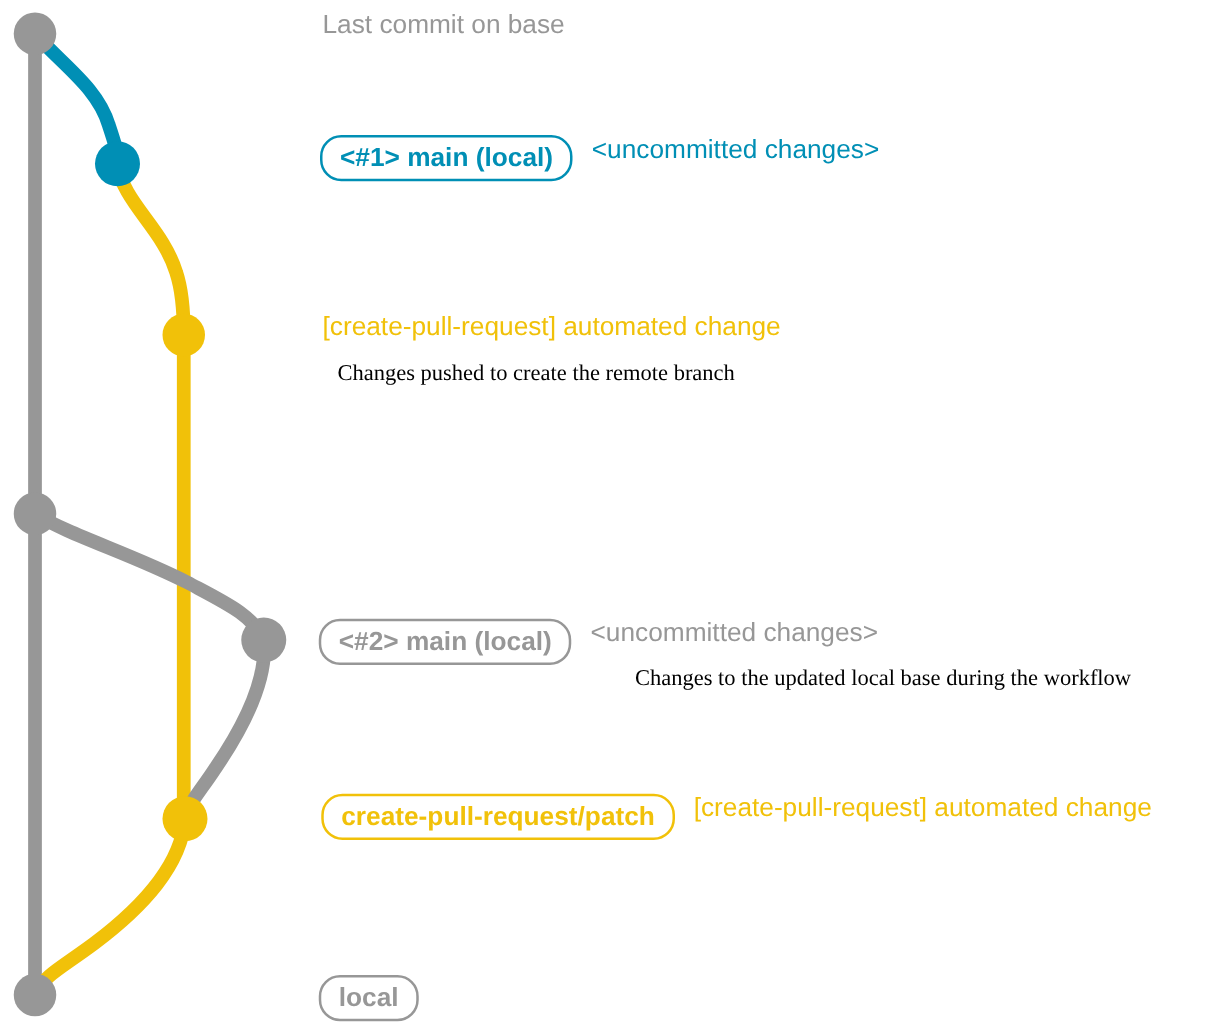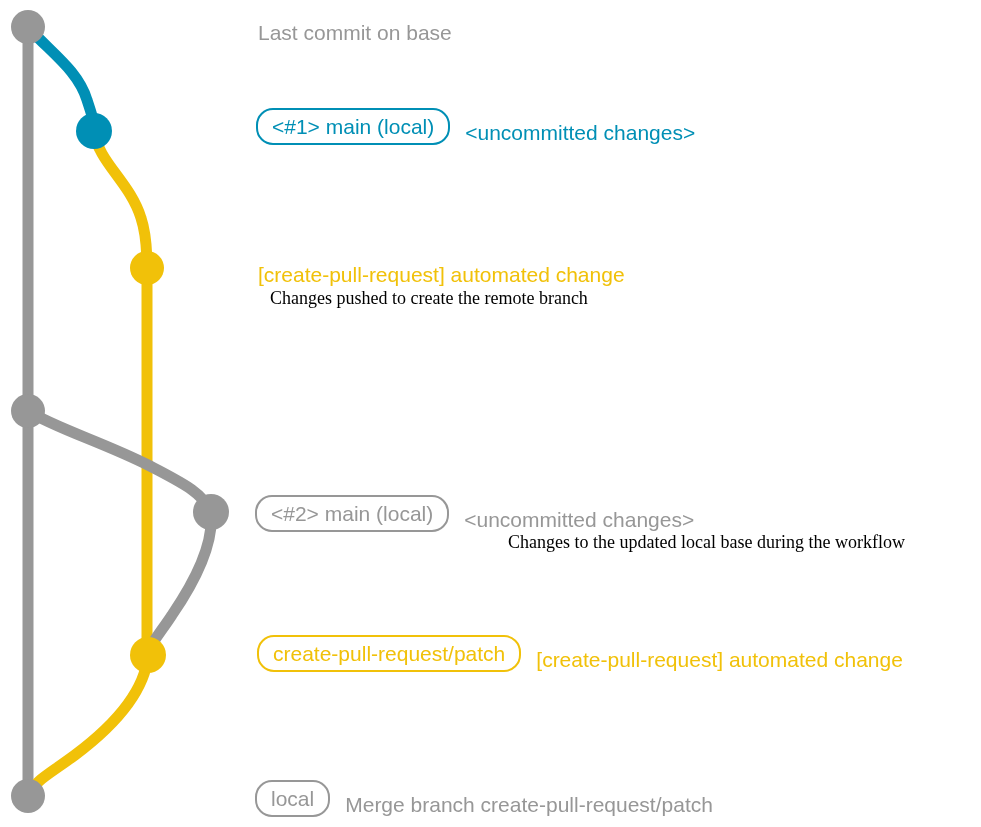--- a/index.html
+++ b/index.html
@@ -30,36 +30,37 @@
   .s-blue{stroke:var(--blue);}
   .s-yellow{stroke:var(--yellow);}
   .f-gray{fill:var(--gray);}
   .f-blue{fill:var(--blue);}
   .f-yellow{fill:var(--yellow);}
   .branch-path{fill:none;stroke-width:11;stroke-linecap:round;}
 
   .row{
     position:absolute;
     display:flex;
-    align-items:flex-end;
+    align-items:flex-start;
     gap:15px;
     height:37px;
     font-size:21px;
     white-space:nowrap;
   }
   .c-gray{color:var(--gray);}
   .c-blue{color:var(--blue);}
   .c-yellow{color:var(--yellow);}
   .badge{
     display:inline-flex;
     align-items:center;
     height:37px;
     padding:0 14px;
     border:2px solid currentColor;
     border-radius:17px;
+    font-weight:bold;
   }
   .r1{left:258px;top:8px;}
   .r2{left:256px;top:108px;}
   .r3{left:258px;top:250px;}
   .r4{left:258px;top:393px;}
   .r5{left:255px;top:495px;}
   .r6{left:257px;top:635px;}
   .r7{left:255px;top:780px;}
 
   .desc{
@@ -121,16 +122,15 @@
   </div>
   <div class="desc d3">Changes to the updated local base during the workflow</div>
 
   <div class="row r6">
     <span class="badge c-yellow">create-pull-request/patch</span>
     <span class="c-yellow">[create-pull-request] automated change</span>
   </div>
 
   <div class="row r7">
     <span class="badge c-gray">local</span>
-    <span class="c-gray">Merge branch create-pull-request/patch</span>
   </div>
 
 </div>
 
 </body></html>

